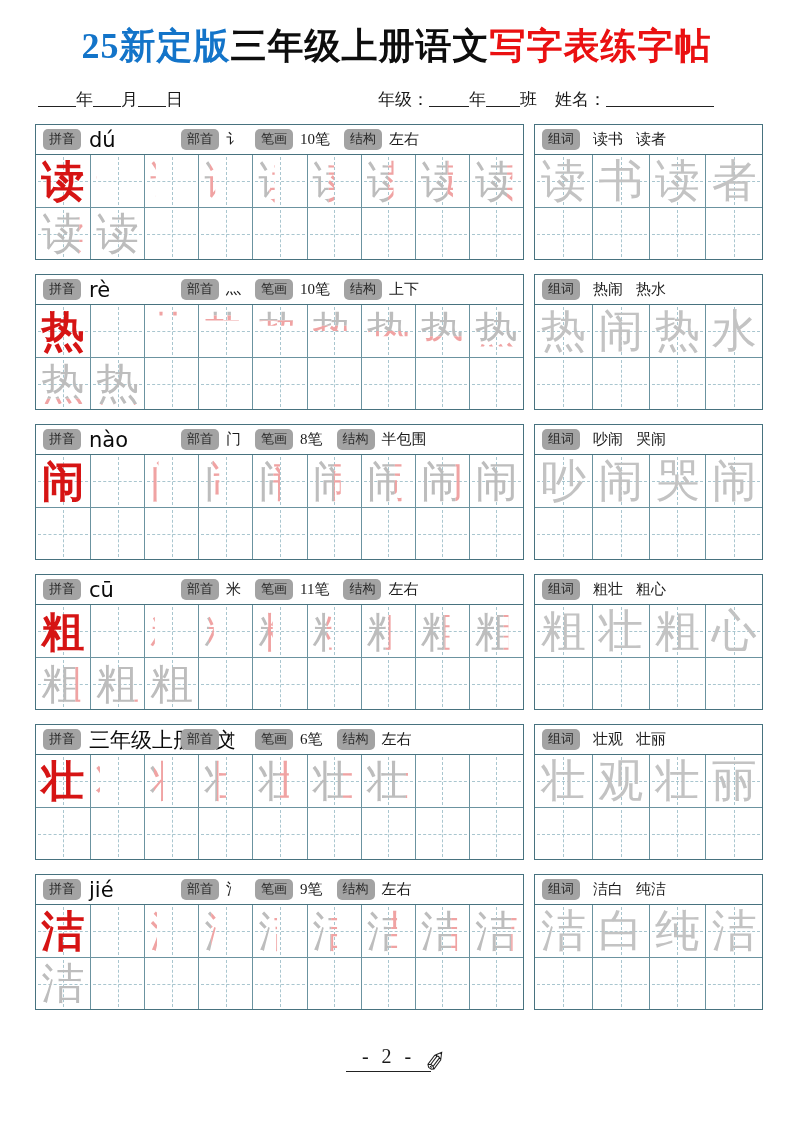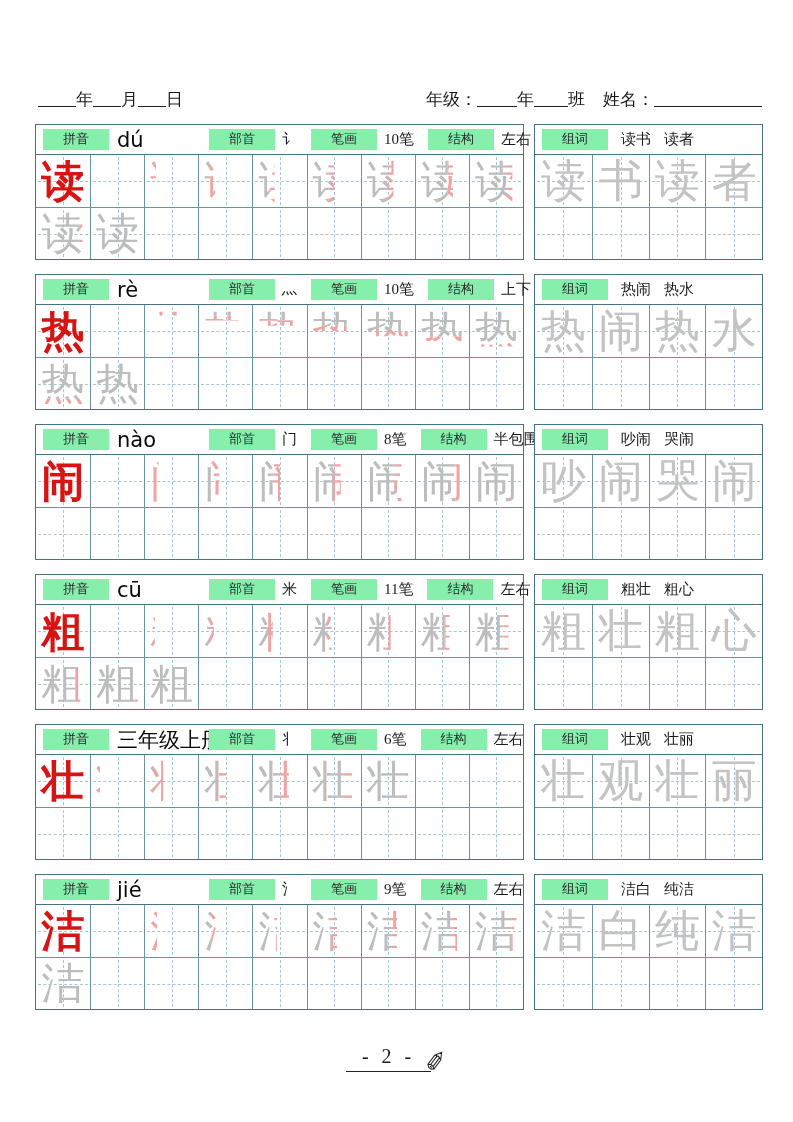--- a/index.html
+++ b/index.html
@@ -7,33 +7,33 @@
         font-family:"Liberation Serif",serif;color:#111;}
 
   
   .title{position:absolute;top:22px;left:0;width:100%;text-align:center;
          font-size:36px;font-weight:bold;letter-spacing:1px;white-space:nowrap;}
   .t-blue{color:#1374c9;} .t-black{color:#0d0d0d;} .t-red{color:#ea1011;}
 
   
   .daterow{position:absolute;top:88px;left:0;width:100%;font-size:17px;color:#1a1a1a;}
   .d-left{position:absolute;left:38px;top:0;}
-  .d-right{position:absolute;left:378px;top:0;margin-left:48px;}
+  .d-right{position:absolute;left:378px;top:0;}
   .bl{display:inline-block;border-bottom:1.2px solid #222;height:15px;vertical-align:-2px;}
   .w38{width:38px}.w28{width:28px}.w40{width:40px}.w34{width:34px}.w105{width:108px}
   .gap18{display:inline-block;width:18px;}
 
   
   .blocks{position:absolute;top:124px;left:35px;width:728px;}
   .block{display:flex;gap:10px;margin-bottom:14px;}
   .panel{background:#fff;border:1.6px solid #47727f;box-sizing:border-box;}
   .panel.left{width:489px;}
   .panel.right{flex:1;}
   .phead{height:29px;display:flex;align-items:center;padding:0 7px;white-space:nowrap;}
-  .pill{background:#86efac;border-radius:0;padding:1px 20px 2px;font-size:13px;color:#2a2a2a;flex:none;}
+  .pill{background:#a3a3a3;border-radius:5px;padding:1px 6px 2px;font-size:13px;color:#2a2a2a;flex:none;}
   .pinyin-val{font-size:21px;font-family:"DejaVu Sans",sans-serif;color:#0a0a0a;margin:0 8px;width:84px;flex:none;}
   .hval{font-size:15px;color:#1a1a1a;margin:0 14px 0 7px;flex:none;}
   .hval.last{margin-right:0;}
   .wordval{font-size:15px;color:#1a1a1a;margin-left:13px;}
 
   .grid{display:grid;grid-auto-rows:52px;border-top:1.3px solid #47727f;}
   .g9{grid-template-columns:repeat(9,1fr);}
   .g4{grid-template-columns:repeat(4,1fr);}
   .cell{position:relative;}
   .g9 .cell:not(:nth-child(9n+1)){border-left:1px solid #6b93a0;}
@@ -54,20 +54,23 @@
   
   .footer{position:absolute;bottom:50px;left:0;width:100%;display:flex;justify-content:center;align-items:flex-end;}
   .pagenum{font-size:20px;color:#1a1a1a;border-bottom:1.6px solid #222;padding:0 16px 3px;letter-spacing:4px;}
   .pencil{font-size:26px;color:#1a1a1a;margin-left:-6px;transform:translateY(6px) rotate(-8deg);}
 </style>
 </head>
 <body>
 
 <div class="page">
 
+  <div class="title">
+    <span class="t-blue">25新定版</span><span class="t-black">三年级上册语文</span><span class="t-red">写字表练字帖</span>
+  </div>
 
   <div class="daterow">
     <div class="d-left">
       <span class="bl w38"></span><span>年</span><span class="bl w28"></span><span>月</span><span class="bl w28"></span><span>日</span>
     </div>
     <div class="d-right">
       <span>年级：</span><span class="bl w40"></span><span>年</span><span class="bl w34"></span><span>班</span><span class="gap18"></span><span>姓名：</span><span class="bl w105"></span>
     </div>
   </div>
 

